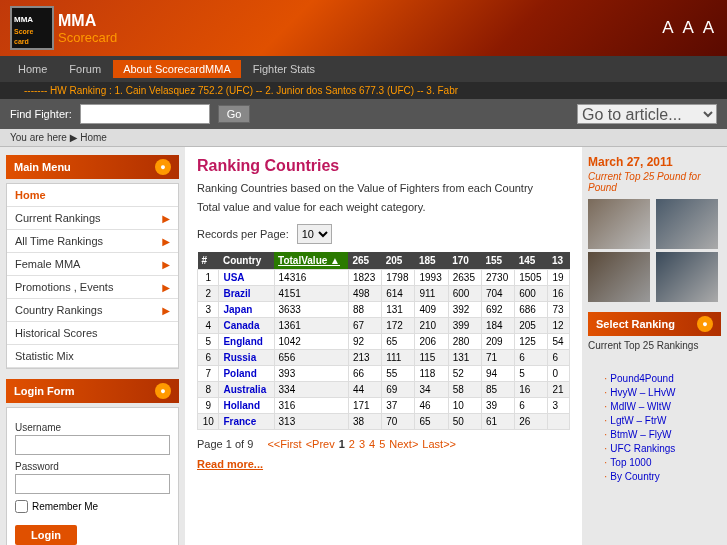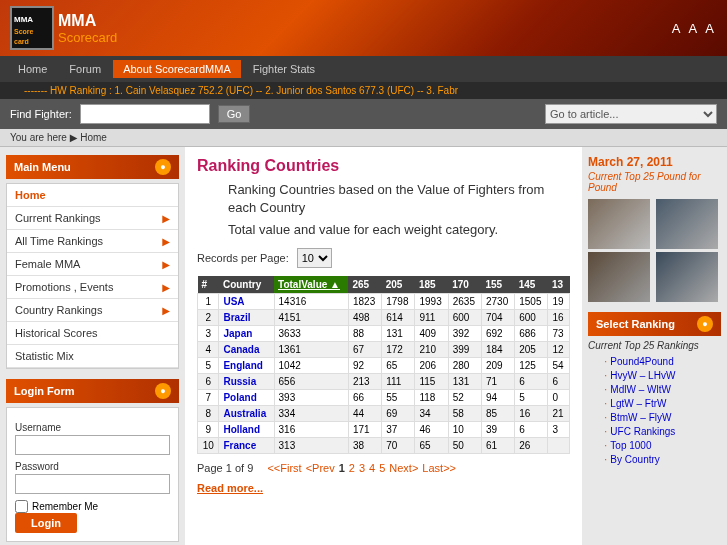--- a/index.html
+++ b/index.html
@@ -19,21 +19,21 @@
       background: #222;
       border: 2px solid #888;
       width: 44px; height: 44px;
       display: flex; align-items: center; justify-content: center;
       color: white; font-size: 8px; font-weight: bold;
       margin-right: 4px;
     }
     #logo-text { color: #fff; }
     #logo-text .mma { color: #fff; font-size: 16px; font-weight: bold; }
     #logo-text .scorecard { color: #f90; font-size: 13px; }
-    #font-size-controls { color: #fff; font-size: 13px; letter-spacing: 3px; }
+    #font-size-controls { color: #fff; font-size: 17px; letter-spacing: 3px; }
 
     
     #navbar {
       background: #3a3a3a;
       height: 26px;
       display: flex;
       align-items: center;
       padding: 0 8px;
       gap: 2px;
     }
@@ -76,21 +76,21 @@
       border: 1px solid #666;
       padding: 2px 8px;
       font-size: 11px;
       cursor: pointer;
     }
     #go-to-article {
       margin-left: auto;
       display: flex; align-items: center; gap: 4px;
     }
     #go-to-article select {
-      width: 172px; height: 20px; font-size: 11px;
+      width: 140px; height: 20px; font-size: 16px;
       border: 1px solid #999;
       color: #555;
     }
 
     
     #breadcrumb {
       background: #ddd;
       padding: 3px 10px;
       font-size: 10px;
       color: #333;
@@ -147,34 +147,34 @@
     }
     .login-form .remember { display: flex; align-items: center; gap: 4px; margin-top: 6px; font-size: 10px; }
     .login-btn {
       display: block;
       background: #e05000;
       color: #fff;
       border: none;
       padding: 4px 16px;
       font-size: 11px;
       font-weight: bold;
-      margin-top: 0;
+      margin-top: 12px;
       cursor: pointer;
       border-radius: 2px;
     }
 
     
     #content {
       flex: 1;
       padding: 10px 12px;
       background: #fff;
     }
     #content h2 { font-size: 15px; color: #333; margin-bottom: 4px; font-weight: normal; }
     .content-subtitle { color: #be185d; font-size: 16px; font-weight: bold; margin-bottom: 6px; }
-    .content-desc { font-size: 13px; color: #333; margin-bottom: 4px; line-height: 1.4; margin-left: 31px; }
+    .content-desc { font-size: 11px; color: #333; margin-bottom: 4px; line-height: 1.4; }
     .records-row { display: flex; align-items: center; gap: 8px; margin: 8px 0; font-size: 11px; color: #333; }
     .records-row select { height: 20px; font-size: 11px; border: 1px solid #aaa; }
 
     
     .data-table { width: 100%; border-collapse: collapse; font-size: 10px; margin-top: 4px; }
     .data-table th {
       background: #444;
       color: #fff;
       padding: 3px 4px;
       text-align: left;
@@ -212,21 +212,21 @@
     .fighter-photo-inner {
       width: 100%; height: 100%;
       background: linear-gradient(135deg, #555 0%, #999 100%);
     }
     .select-ranking-title {
       background: linear-gradient(to right, #e05000, #b03000);
       color: #fff; font-size: 11px; font-weight: bold;
       padding: 4px 8px; margin-bottom: 4px;
       display: flex; align-items: center; justify-content: space-between;
     }
-    .ranking-subtitle { font-size: 10px; color: #333; margin-bottom: 4px; font-style: italic; }
+    .ranking-subtitle { font-size: 10px; color: #333; margin-bottom: 21px; }
     .ranking-links { list-style: none; margin-left: 16px; }
     .ranking-links li { margin-bottom: 2px; }
     .ranking-links li a { color: #0000cc; font-size: 10px; text-decoration: none; }
     .ranking-links li a .dot { color: #e05000; margin-right: 3px; }
   </style>
 </head>
 <body>
 
 <div id="header">
   <div id="logo-area">

